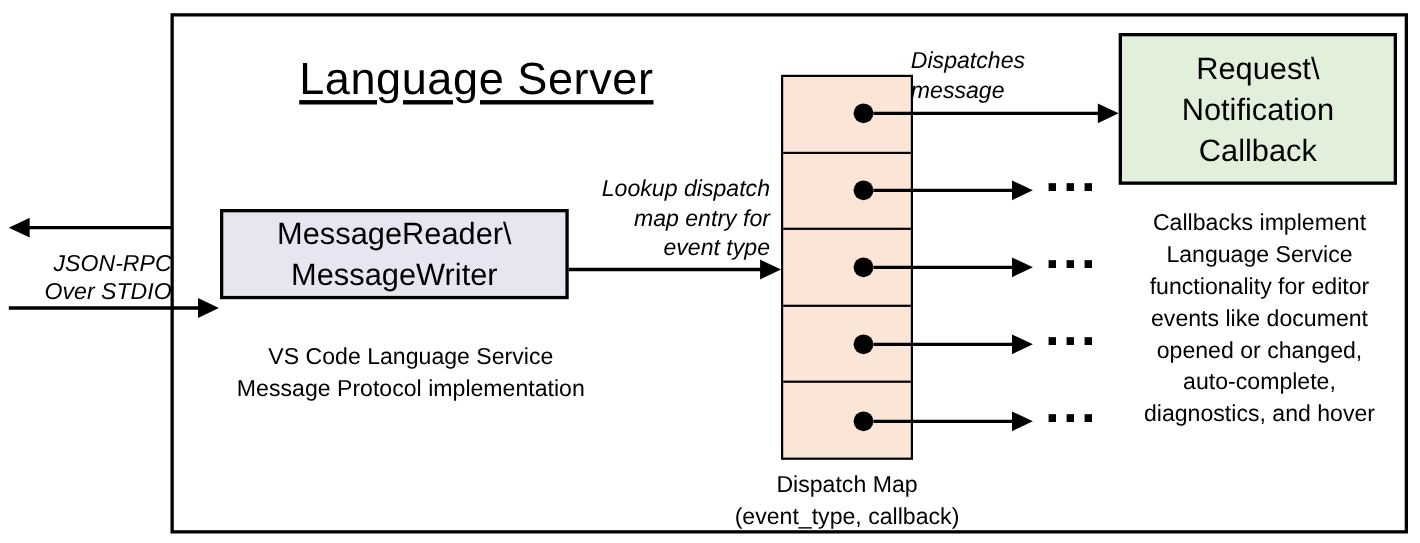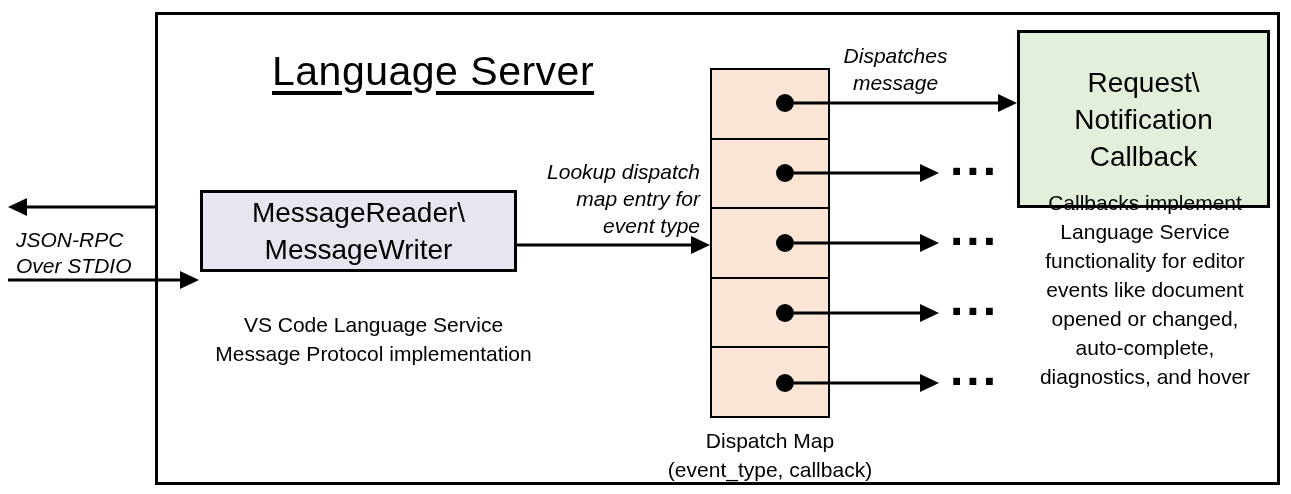--- a/index.html
+++ b/index.html
@@ -26,21 +26,21 @@
   .title {
     left: 232px; top: 48px; width: 340px;
     font-size: 41px;
     text-decoration: underline;
     text-underline-offset: 6px;
     letter-spacing: 0.5px;
     margin-left: 40px;
   }
   .stdio-label {
     left: 16px; top: 227px; width: 140px;
-    text-align: left; font-style: italic;
+    text-align: right; font-style: italic;
     font-size: 21px; line-height: 26px;
   }
   .reader-box {
     left: 200px; top: 190px; width: 317px; height: 82px;
     background: var(--reader-fill, #e7e6f0);
     border: 3px solid #000;
     display: flex; align-items: center; justify-content: center;
     text-align: center;
     font-size: 28px; line-height: 37px;
   }
@@ -60,25 +60,25 @@
     background: var(--map-fill, #fbe5d6);
     display: flex; flex-direction: column;
   }
   .dispatch-cell {
     flex: 1;
     border-bottom: 2px solid #000;
   }
   .dispatch-cell:last-child { border-bottom: none; }
   .dispatches-label {
     left: 828px; top: 42px; width: 135px;
-    text-align: center; font-style: italic;
+    font-style: italic;
     font-size: 21px; line-height: 27px;
   }
   .callback-box {
-    left: 1017px; top: 30px; width: 253px; height: 178px;
+    left: 1017px; top: 30px; width: 253px; height: 138px;
     background: var(--callback-fill, #e2efda);
     border: 3px solid #000;
     display: flex; align-items: center; justify-content: center;
     text-align: center;
     font-size: 28px; line-height: 37px;
   }
   .callback-note {
     left: 1005px; top: 188px; width: 280px;
     text-align: center;
     font-size: 21px; line-height: 29px;

